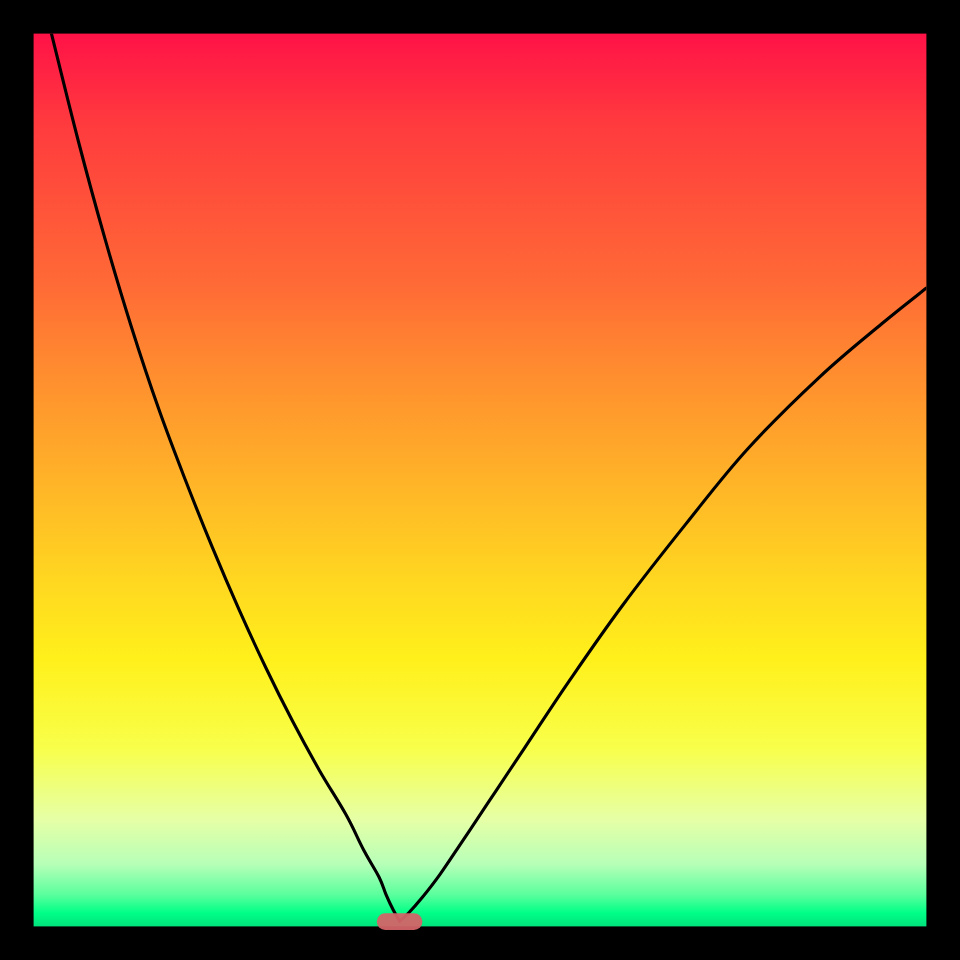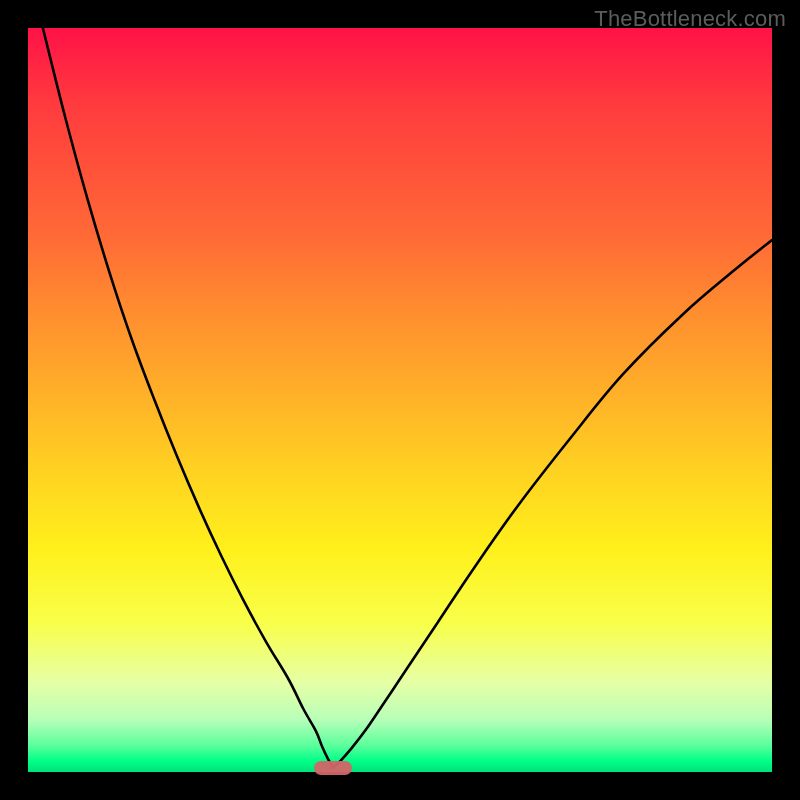--- a/index.html
+++ b/index.html
@@ -67,21 +67,20 @@
     border-radius: 8px;
     background: #d36468;
     transform: translate(-50%, -50%);
     opacity: 0.95;
   }
 </style>
 </head>
 <body>
 
 <div class="outer">
-  <div class="watermark">TheBottleneck.com</div>
   <div class="plot">
     <div class="grad"></div>
     <svg class="curves" viewBox="0 0 744 744" preserveAspectRatio="none">
       <path id="left-path" fill="none" stroke="#000" stroke-width="2.6" stroke-linecap="round" d="M14.88,0 C18.90,16.07 29.16,58.48 37.20,89.28 C45.24,120.08 51.48,143.00 59.52,171.12 C67.56,199.24 73.80,220.08 81.84,245.52 C89.88,270.96 96.12,289.71 104.16,312.48 C112.20,335.25 118.44,351.24 126.48,372.00 C134.52,392.76 140.76,408.38 148.80,427.80 C156.84,447.22 163.08,461.80 171.12,479.88 C179.16,497.96 185.40,511.50 193.44,528.24 C201.48,544.98 207.72,557.48 215.76,572.88 C223.80,588.28 230.04,599.74 238.08,613.80 C246.12,627.86 253.70,638.95 260.40,651.00 C267.10,663.05 270.32,671.39 275.28,680.76 C280.24,690.13 284.58,696.38 287.93,703.08 C291.28,709.78 291.74,713.00 293.88,717.96 C296.02,722.92 297.82,726.72 299.83,730.61 C301.84,734.49 304.10,737.93 305.04,739.54"></path>
       <path id="right-path" fill="none" stroke="#000" stroke-width="2.6" stroke-linecap="round" d="M305.03999999999996,739.536 C306.38,738.33 309.13,736.32 312.48,732.84 C315.83,729.36 318.95,725.95 323.64,720.19 C328.33,714.43 332.49,709.28 338.52,700.85 C344.55,692.41 349.75,684.30 357.12,673.32 C364.49,662.34 370.07,653.90 379.44,639.84 C388.81,625.78 397.15,613.28 409.20,595.20 C421.25,577.12 431.67,560.83 446.40,539.40 C461.13,517.97 473.63,499.60 491.04,476.16 C508.45,452.72 524.37,432.64 543.12,409.20 C561.87,385.76 575.11,368.06 595.20,345.96 C615.29,323.86 634.63,305.19 654.72,286.44 C674.81,267.69 690.73,255.19 706.80,241.80 C722.87,228.41 737.30,217.40 744.00,212.04"></path>
     </svg>
     <div class="marker" id="marker" style="left: 305.04px; top: 739.536px;"></div>
   </div>
 </div>
 

